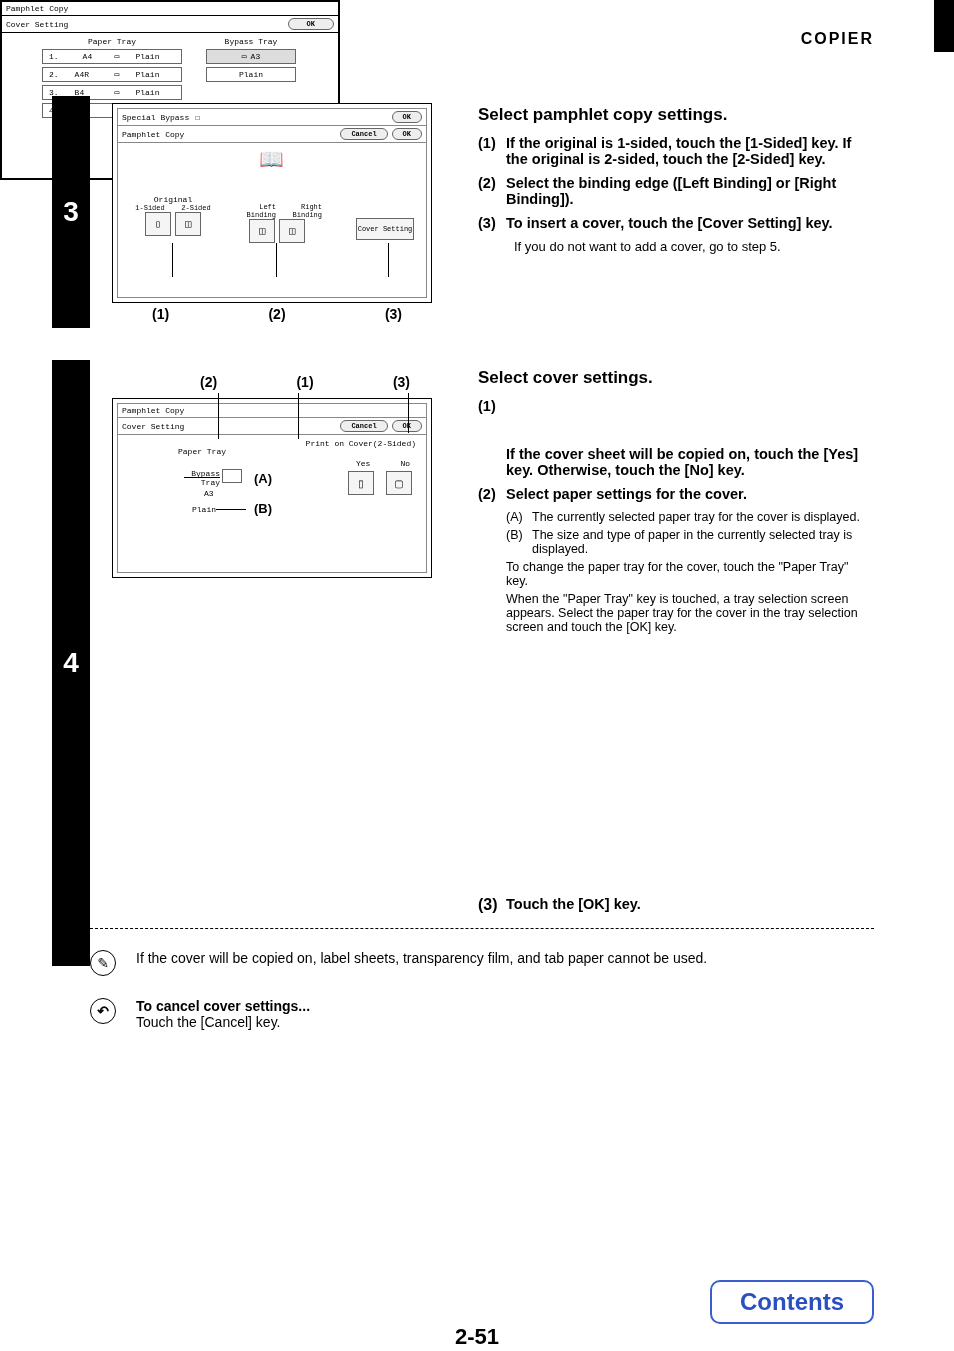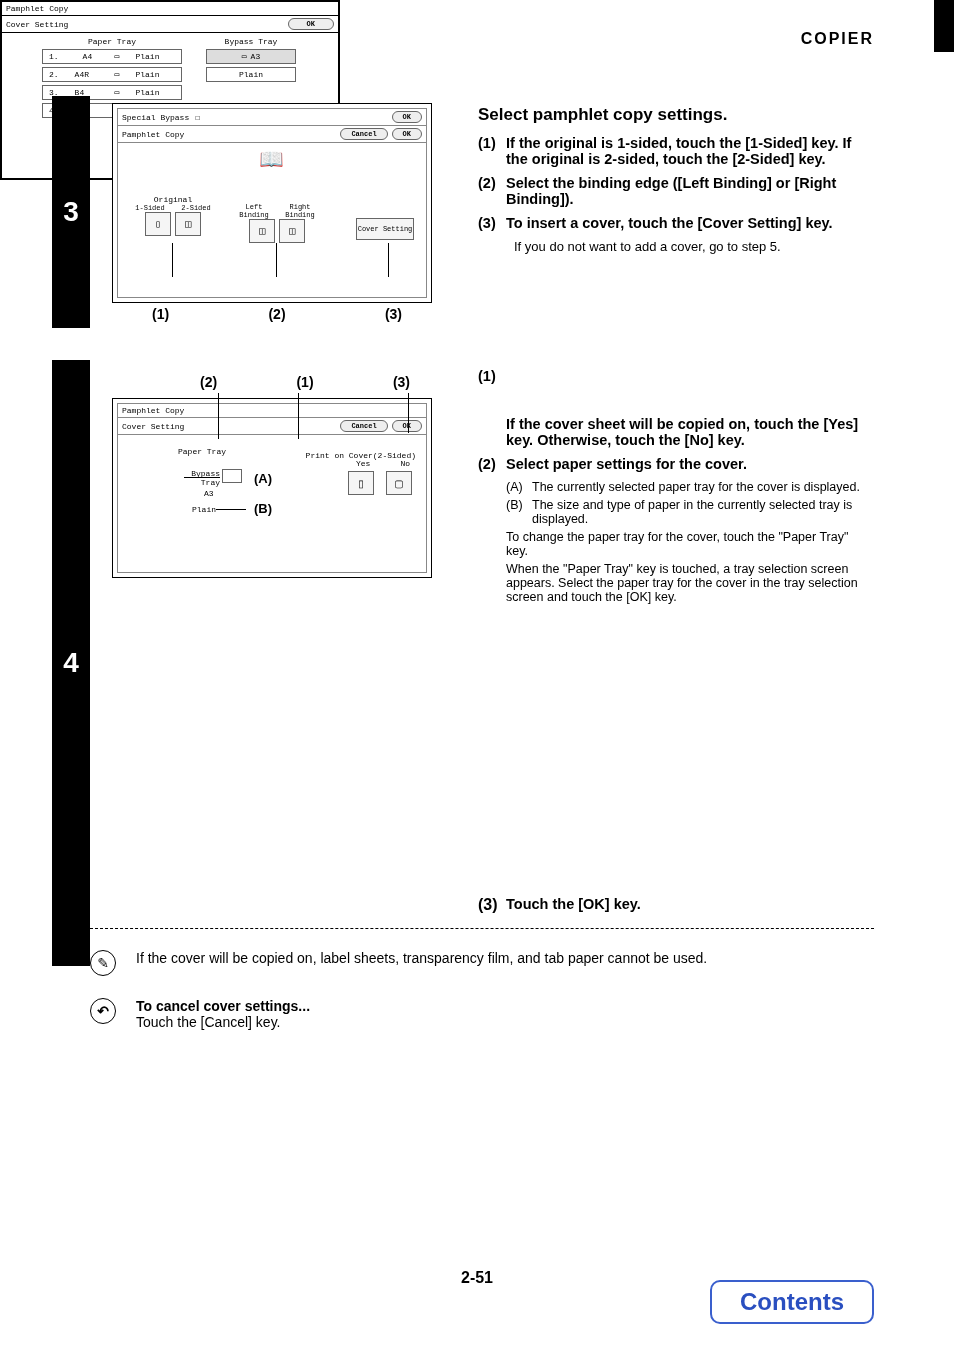--- a/index.html
+++ b/index.html
@@ -28,21 +28,21 @@
   .inst-h { font-weight: bold; font-size: 17px; margin-bottom: 10px; }
   .inst-li { display: flex; margin-bottom: 8px; }
   .inst-li .num { font-weight: bold; width: 28px; flex: none; }
   .inst-li .txt { flex: 1; }
   .sub-li { font-size: 12.5px; display: flex; margin-bottom: 4px; }
   .sub-li .lbl { width: 26px; flex: none; }
   .sub-txt { font-size: 12.5px; margin-bottom: 4px; }
   .note-row { position: absolute; left: 90px; width: 780px; display: flex; align-items: flex-start; gap: 20px; font-size: 14px; }
   .note-icon { border: 1.5px solid #000; border-radius: 50%; width: 26px; height: 26px; display: flex; align-items: center; justify-content: center; font-size: 14px; flex: none; }
   .dashed-sep { position: absolute; left: 80px; right: 80px; border-top: 1px dashed #000; }
-  .footer-page { position: absolute; left: 0; right: 0; top: 1269px; text-align: center; font-weight: bold; font-size: 16px; }
+  .footer-page { position: absolute; left: 0; right: 0; top: 1324px; text-align: center; font-weight: bold; font-size: 22px; }
   .contents-btn { position: absolute; right: 80px; top: 1280px; border: 2px solid #3a5fcd; border-radius: 10px; padding: 6px 28px; font-weight: bold; color: #2a4fc0; font-size: 24px; }
   .inner-frame { border: 1px solid #888; margin: 4px; height: calc(100% - 8px); }
   .tray-row { display:flex; border:1px solid #666; margin:3px 0; padding:2px 6px; font-size:8px; font-family:"Courier New",monospace; align-items:center; gap:16px; }
   .vline { position:absolute; width:1px; background:#000; }
   .leader { position:absolute; background:#000; }
   .small-label { font-size: 8px; font-family: "Courier New", monospace; }
   .bold-label { font-weight:bold; font-size:13px; position:absolute; }
 </style>
 </head>
 <body>
@@ -81,21 +81,21 @@
           <span style="width:44px;">1-Sided</span>
           <span style="width:44px;">2-Sided</span>
         </div>
         <div class="opt-row">
           <div class="opt-btn">▯</div>
           <div class="opt-btn">◫</div>
         </div>
       </div>
 
       <div class="grp" style="left:114px; top:60px; width:90px;">
-        <div style="display:flex; gap:2px; font-size:7px;">
+        <div style="display:flex; gap:2px; font-size:7px;text-align:right;">
           <span style="width:44px;">Left Binding</span>
           <span style="width:44px;">Right Binding</span>
         </div>
         <div class="opt-row">
           <div class="opt-btn">◫</div>
           <div class="opt-btn">◫</div>
         </div>
       </div>
 
       <div class="grp" style="right:10px; top:75px; width:60px;">
@@ -148,21 +148,21 @@
       <span class="sm-btn">Cancel</span>
       <span class="sm-btn">OK</span>
     </div>
     <div class="sb-body" style="height:120px;">
 
       <div class="vline" style="left:100px; top:-42px; height:46px;"></div>
       <div class="vline" style="left:180px; top:-42px; height:46px;"></div>
       <div class="vline" style="left:290px; top:-42px; height:40px;"></div>
 
       <div class="small-label" style="position:absolute; left:60px; top:12px;">Paper Tray</div>
-      <div class="small-label" style="position:absolute; right:10px; top:16px;">Print on Cover(2-Sided)</div>
+      <div class="small-label" style="position:absolute; right:10px; top:4px;">Print on Cover(2-Sided)</div>
       <div style="position:absolute; right:16px; top:24px; display:flex; gap:30px;" class="small-label">
         <span>Yes</span>
         <span>No</span>
       </div>
       <div style="position:absolute; right:14px; top:36px; display:flex; gap:12px;">
         <div class="opt-btn">▯</div>
         <div class="opt-btn">▢</div>
       </div>
 
       <div class="small-label" style="position:absolute; left:52px; top:34px; text-align:right; width:50px;">Bypass Tray</div>
@@ -172,20 +172,21 @@
 
       <div class="small-label" style="position:absolute; left:86px; top:54px;">A3</div>
       <div class="small-label" style="position:absolute; left:74px; top:70px;">Plain</div>
       <div class="leader" style="left:98px; top:74px; width:30px; height:1px;"></div>
       <div class="bold-label" style="left:136px; top:66px;">(B)</div>
     </div>
   </div>
 </div>
 
 <div class="instructions inst-4">
+  <div class="inst-h">Select cover settings.</div>
   <div class="inst-li">
         <span class="num">(1)</span>
         <span class="txt" style="font-weight:bold;margin-top:48px;">If the cover sheet will be copied on, touch the [Yes] key. Otherwise, touch the [No] key.</span>
       </div>
   <div class="inst-li">
         <span class="num">(2)</span>
         <span class="txt" style="font-weight:bold;">Select paper settings for the cover.</span>
       </div>
   <div style="margin-left:28px;">
     <div class="sub-li">

